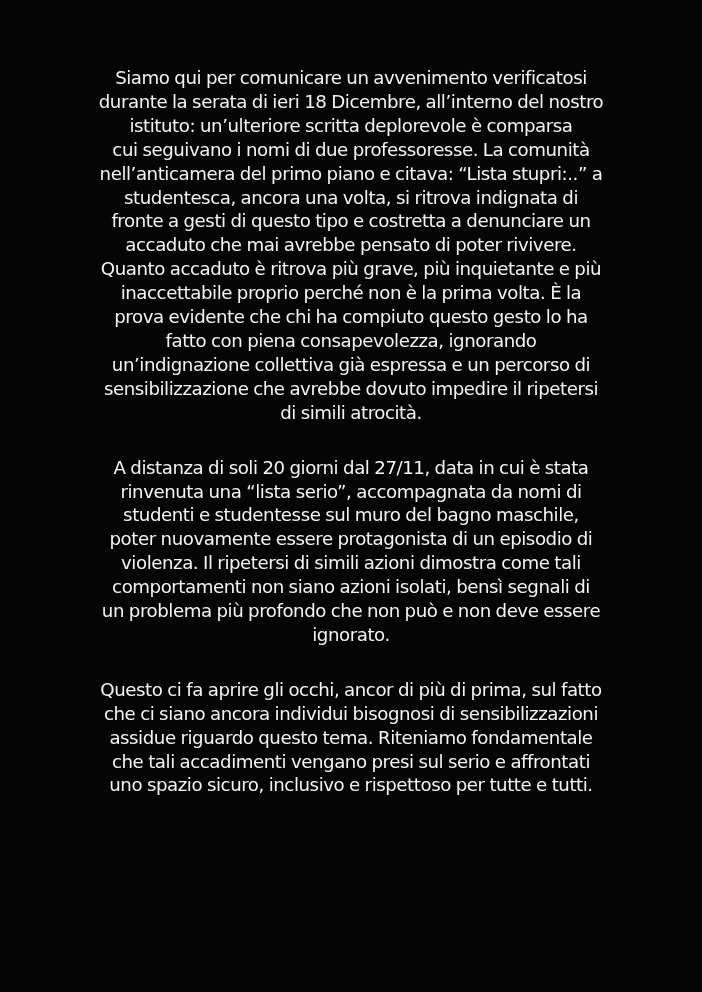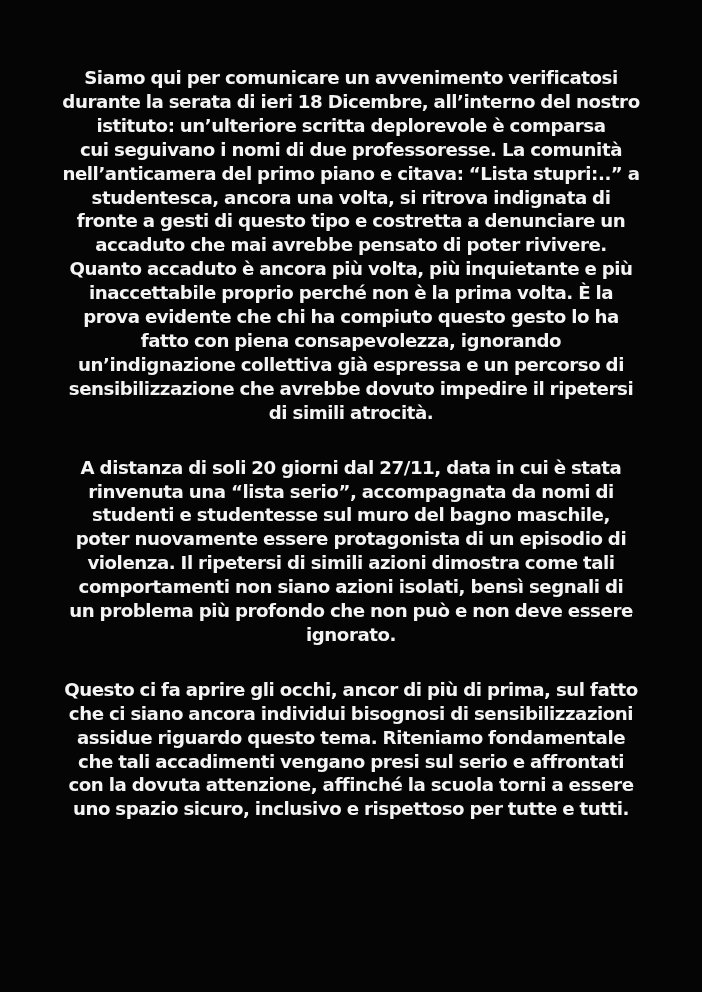--- a/index.html
+++ b/index.html
@@ -14,21 +14,21 @@
       position: relative;
       background: #050505;
     }
     .statement {
       position: absolute;
       left: 30px;
       top: 66px;
       width: 642px;
       color: #f4f4f4;
       font-family: "DejaVu Sans", sans-serif;
-      font-weight: bold;
+      font-weight: normal;
       font-size: 18.2px;
       line-height: 23.9px;
       text-align: center;
       letter-spacing: -0.45px;
       word-spacing: -0.5px;
     }
     .paragraph {
       margin: 0 0 31px 0;
     }
     .line {
@@ -42,21 +42,21 @@
 <div class="statement">
   <p class="paragraph">
     <span class="line">Siamo qui per comunicare un avvenimento verificatosi</span>
     <span class="line">durante la serata di ieri 18 Dicembre, all’interno del nostro</span>
     <span class="line">istituto: un’ulteriore scritta deplorevole è comparsa</span>
     <span class="line">cui seguivano i nomi di due professoresse. La comunità</span>
     <span class="line">nell’anticamera del primo piano e citava: “Lista stupri:..” a</span>
     <span class="line">studentesca, ancora una volta, si ritrova indignata di</span>
     <span class="line">fronte a gesti di questo tipo e costretta a denunciare un</span>
     <span class="line">accaduto che mai avrebbe pensato di poter rivivere.</span>
-    <span class="line">Quanto accaduto è ancora più volta, più inquietante e più</span>
+    <span class="line">Quanto accaduto è ritrova più grave, più inquietante e più</span>
     <span class="line">inaccettabile proprio perché non è la prima volta. È la</span>
     <span class="line">prova evidente che chi ha compiuto questo gesto lo ha</span>
     <span class="line">fatto con piena consapevolezza, ignorando</span>
     <span class="line">un’indignazione collettiva già espressa e un percorso di</span>
     <span class="line">sensibilizzazione che avrebbe dovuto impedire il ripetersi</span>
     <span class="line">di simili atrocità.</span>
   </p>
   <p class="paragraph">
     <span class="line">A distanza di soli 20 giorni dal 27/11, data in cui è stata</span>
     <span class="line">rinvenuta una “lista serio”, accompagnata da nomi di</span>
@@ -65,16 +65,15 @@
     <span class="line">violenza. Il ripetersi di simili azioni dimostra come tali</span>
     <span class="line">comportamenti non siano azioni isolati, bensì segnali di</span>
     <span class="line">un problema più profondo che non può e non deve essere</span>
     <span class="line">ignorato.</span>
   </p>
   <p class="paragraph">
     <span class="line">Questo ci fa aprire gli occhi, ancor di più di prima, sul fatto</span>
     <span class="line">che ci siano ancora individui bisognosi di sensibilizzazioni</span>
     <span class="line">assidue riguardo questo tema. Riteniamo fondamentale</span>
     <span class="line">che tali accadimenti vengano presi sul serio e affrontati</span>
-    <span class="line">con la dovuta attenzione, affinché la scuola torni a essere</span>
     <span class="line">uno spazio sicuro, inclusivo e rispettoso per tutte e tutti.</span>
   </p>
 </div>
 
 </body></html>

